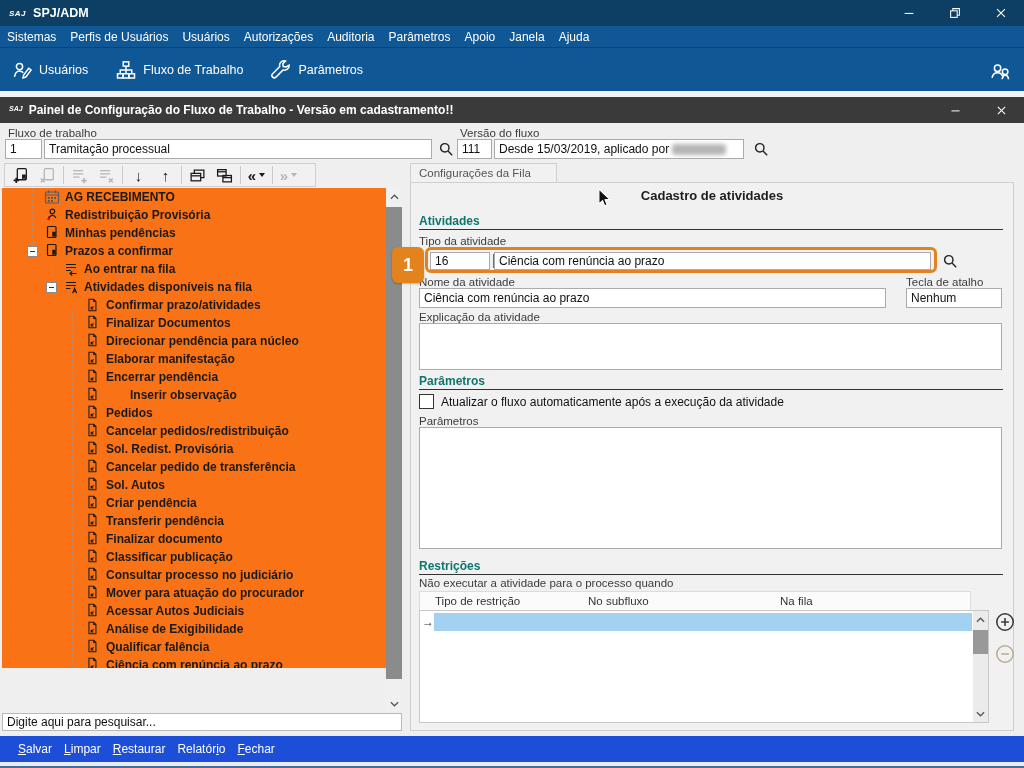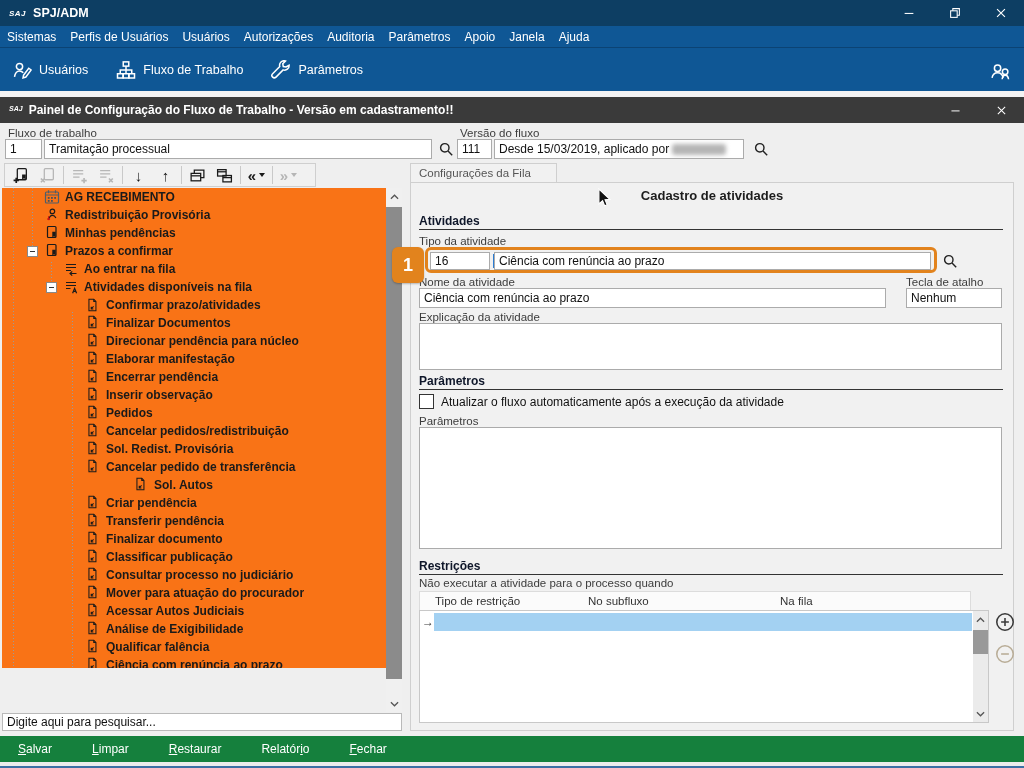--- a/index.html
+++ b/index.html
@@ -68,21 +68,21 @@
   .tree-search { position:absolute; left:2px; top:713px; width:400px; height:18px; border:1px solid #b9b9b9; }
 
   
   .queue-tab { position:absolute; left:410px; top:163px; width:147px; height:19px; background:#f1f1f1;
                border:1px solid #cfcfcf; border-bottom:none; font-size:11.5px; color:#555;
                display:flex; align-items:center; padding-left:8px; }
   .panel { position:absolute; left:410px; top:182px; width:604px; height:549px; background:#f1f1f1;
            border:1px solid #cfcfcf; }
   .panel .ptitle { position:absolute; left:0; top:5px; width:100%; text-align:center; font-size:13px;
                    font-weight:bold; color:#1d1d1d; }
-  .grp { position:absolute; font-size:12px; font-weight:bold; color:#0f172a; }
+  .grp { position:absolute; font-size:12px; font-weight:bold; color:#0f766e; }
   .grpline { position:absolute; left:8px; right:10px; border-bottom:1px solid #333; }
   .orange-outline { position:absolute; left:14px; top:64px; width:512px; height:26px;
                     border:3px solid #e2831d; border-radius:6px; }
   .caret-line { position:absolute; left:82px; top:71px; width:1px; height:14px; background:#2b7cd3; }
   .cbox { position:absolute; left:8px; top:211px; width:15px; height:15px; background:#fff; border:1.5px solid #333; }
   .thead { position:absolute; left:8px; top:408px; width:552px; height:19px; background:#fbfbfb;
            border:1px solid #dcdcdc; border-bottom:none; }
   .thead span { position:absolute; top:3px; font-size:11.5px; color:#333; }
   .tbody { position:absolute; left:8px; top:427px; width:570px; height:113px; background:#fff; border:1px solid #c8c8c8; }
   .sel-row { position:absolute; left:14px; top:2px; width:538px; height:18px; background:#a3d1f2; }
@@ -91,22 +91,22 @@
   .tbl-thumb { position:absolute; left:0; top:19px; width:15px; height:24px; background:#999; }
   .round-btn { position:absolute; left:584px; width:20px; height:20px; }
 
   
   .badge { position:absolute; left:392px; top:247px; width:32px; height:36px; background:#e2831d;
            border-radius:6px; color:#fff; font-size:18px; font-weight:bold; display:flex;
            align-items:center; justify-content:center; z-index:30; box-shadow:0 1px 2px rgba(0,0,0,.25); }
   .cursor { position:absolute; left:596px; top:188px; z-index:40; }
 
   
-  .footerbar { position:absolute; left:0; top:736px; width:1024px; height:26px; background:#15803d;
-               display:flex; align-items:center; gap:40px; padding-left:18px; }
+  .footerbar { position:absolute; left:0; top:736px; width:1024px; height:26px; background:#1d4ed8;
+               display:flex; align-items:center; gap:12px; padding-left:18px; }
   .f-btn { color:#fff; font-size:12px; white-space:nowrap; }
   .f-btn .mn { text-decoration:underline; }
   .bottomstrip { position:absolute; left:0; top:762px; width:1024px; height:6px; background:#ececec;
                  border-bottom:2px solid #3c6fa5; }
   svg { display:block; }
 </style>
 </head>
 <body>
 
 <div id="app">
@@ -399,21 +399,21 @@
       <div class="tree-row" style="padding-left: 83px;">
         <span class="ticon">
           <svg width="14" height="14" viewBox="0 0 16 16" fill="none" stroke="currentColor" stroke-width="1.2">
             <path d="M4.5 1.5H10l2.5 2.5v10.5h-8z" stroke="#1a1a1a"></path>
             <path d="M10 1.5V4h2.5" stroke="#1a1a1a"></path>
             <path d="M9.8 9.6l-2.7 2.7m0-2.3v2.5h2.5" stroke="#1a1a1a"></path>
           </svg>
         </span>
         <span class="tlabel">Encerrar pendência</span>
       </div>
-      <div class="tree-row" style="padding-left: 83px;">
+      <div class="tree-row" style="padding-left: 83px; gap: 24px;">
         <span class="ticon">
           <svg width="14" height="14" viewBox="0 0 16 16" fill="none" stroke="currentColor" stroke-width="1.2">
             <path d="M4.5 1.5H10l2.5 2.5v10.5h-8z" stroke="#1a1a1a"></path>
             <path d="M10 1.5V4h2.5" stroke="#1a1a1a"></path>
             <path d="M9.8 9.6l-2.7 2.7m0-2.3v2.5h2.5" stroke="#1a1a1a"></path>
           </svg>
         </span>
         <span class="tlabel">Inserir observação</span>
       </div>
       <div class="tree-row" style="padding-left: 83px;">
@@ -449,21 +449,21 @@
       <div class="tree-row" style="padding-left: 83px;">
         <span class="ticon">
           <svg width="14" height="14" viewBox="0 0 16 16" fill="none" stroke="currentColor" stroke-width="1.2">
             <path d="M4.5 1.5H10l2.5 2.5v10.5h-8z" stroke="#1a1a1a"></path>
             <path d="M10 1.5V4h2.5" stroke="#1a1a1a"></path>
             <path d="M9.8 9.6l-2.7 2.7m0-2.3v2.5h2.5" stroke="#1a1a1a"></path>
           </svg>
         </span>
         <span class="tlabel">Cancelar pedido de transferência</span>
       </div>
-      <div class="tree-row" style="padding-left: 83px; margin-left: 48px;">
+      <div class="tree-row" style="padding-left: 83px;">
         <span class="ticon">
           <svg width="14" height="14" viewBox="0 0 16 16" fill="none" stroke="currentColor" stroke-width="1.2">
             <path d="M4.5 1.5H10l2.5 2.5v10.5h-8z" stroke="#1a1a1a"></path>
             <path d="M10 1.5V4h2.5" stroke="#1a1a1a"></path>
             <path d="M9.8 9.6l-2.7 2.7m0-2.3v2.5h2.5" stroke="#1a1a1a"></path>
           </svg>
         </span>
         <span class="tlabel">Sol. Autos</span>
       </div>
       <div class="tree-row" style="padding-left: 83px;">

